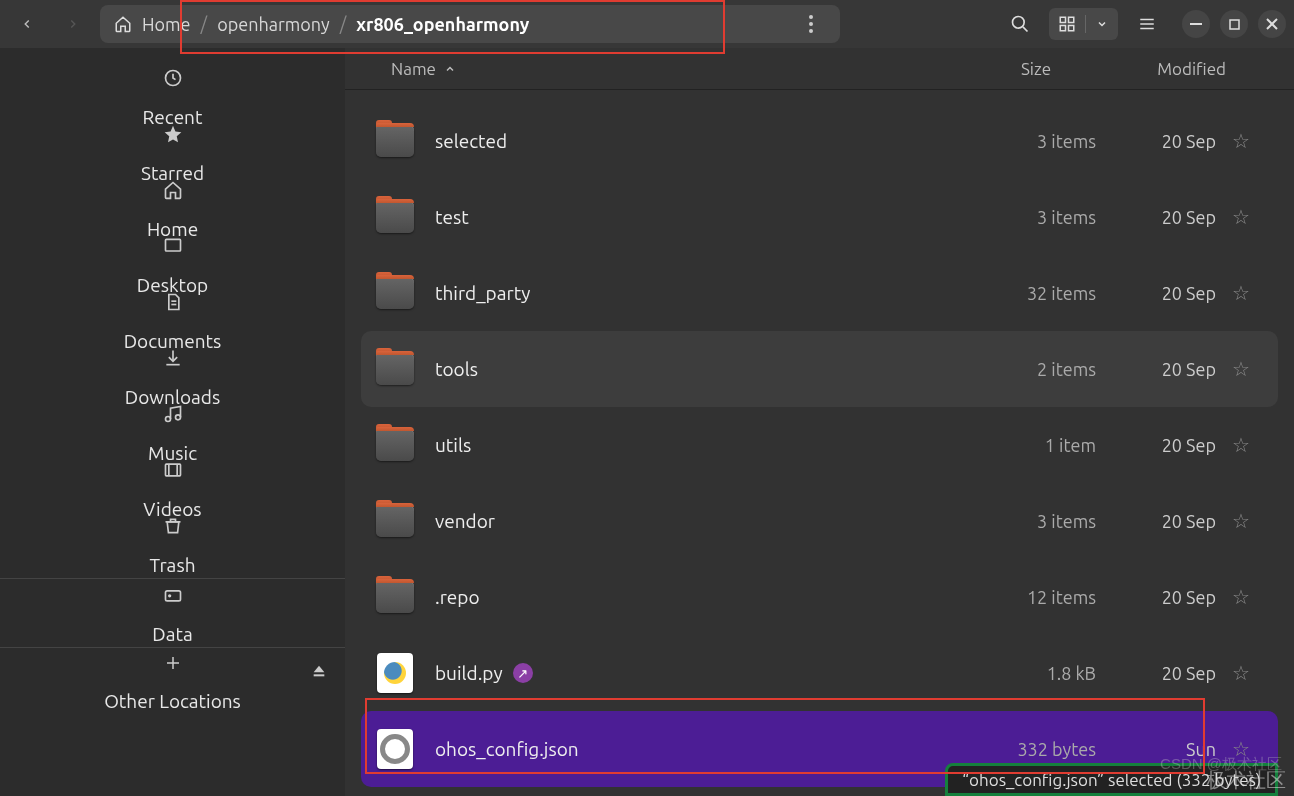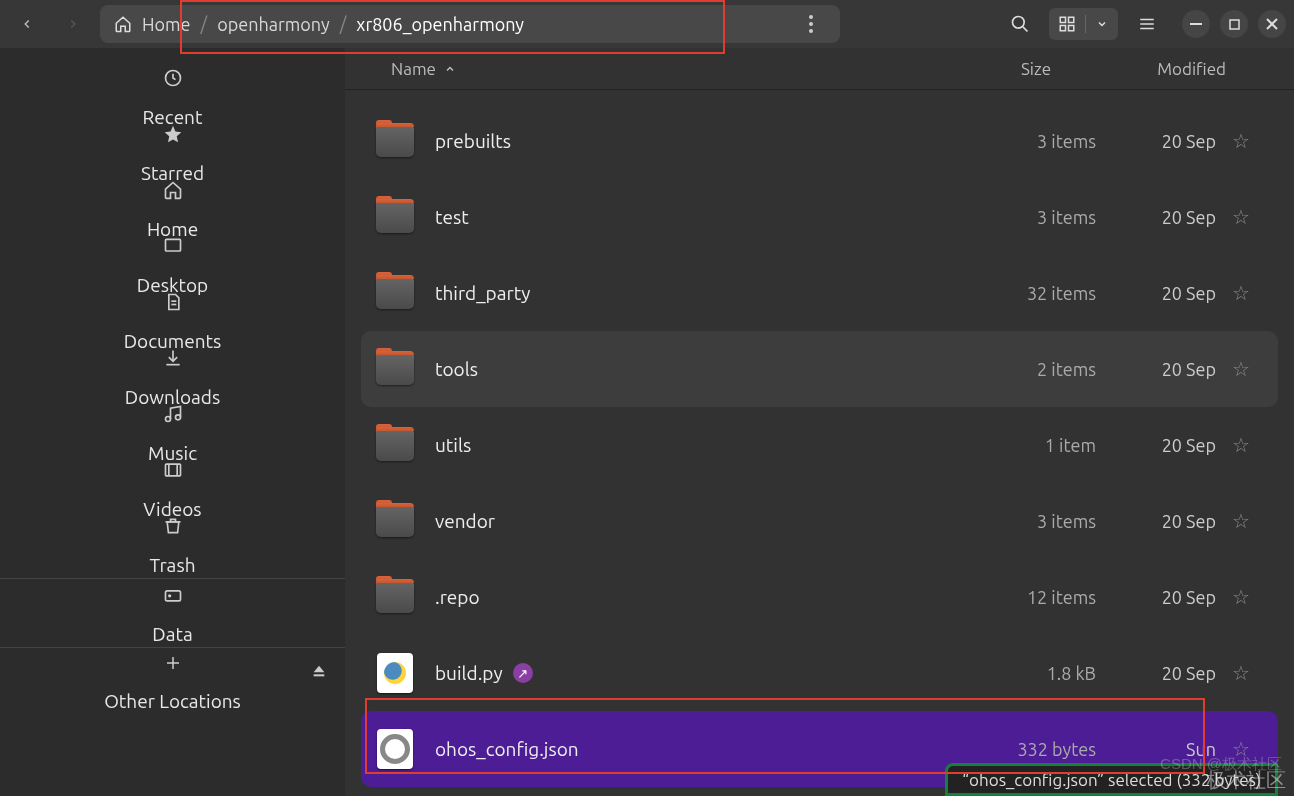--- a/index.html
+++ b/index.html
@@ -4,21 +4,21 @@
 <style>
 * { box-sizing: border-box; margin: 0; padding: 0; font-family: Ubuntu, -apple-system, sans-serif; }
 body { width: 1294px; height: 796px; background: #2c2c2c; color: #eeeeee; overflow: hidden; position: relative; }
 
 
 .header { height: 48px; background: #373737; display: flex; align-items: center; padding: 0 8px; gap: 8px; }
 .nav-btn { width: 38px; height: 38px; display: flex; align-items: center; justify-content: center; color: #bbb; cursor: pointer; border-radius: 6px; }
 .nav-btn.disabled { color: #555; }
 .breadcrumb-bar { flex: 0 0 auto; width: 740px; height: 38px; background: #484848; border-radius: 8px; display: flex; align-items: center; padding: 0 14px; gap: 10px; color: #ccc; font-size: 18px; position: relative; }
 .breadcrumb-bar .crumb { color: #d8d8d8; }
-.breadcrumb-bar .crumb.current { color: #fff; font-weight: 400; }
+.breadcrumb-bar .crumb.current { color: #fff; font-weight: 700; }
 .breadcrumb-bar .sep { color: #888; }
 .bc-home-icon { display: inline-flex; }
 .bc-actions { margin-left: auto; display: flex; align-items: center; }
 .header-right { margin-left: auto; display: flex; align-items: center; gap: 14px; }
 .hicon { width: 30px; height: 30px; display: flex; align-items: center; justify-content: center; color: #ddd; cursor: pointer; }
 .win-controls { display:flex; gap:10px; margin-left:6px;}
 .win-btn { width: 28px; height:28px; border-radius:50%; background:#454545; display:flex; align-items:center; justify-content:center; color:#ddd; cursor:pointer; font-size:14px;}
 .view-group { display:flex; align-items:center; background:#484848; border-radius:6px; height:32px; padding:0 6px;}
 .view-group .div {width:1px; height:18px; background:#666; margin:0 6px;}
 
@@ -286,21 +286,21 @@
     </div>
     <div class="col-size">Size</div>
     <div class="col-mod">Modified</div>
     <div class="col-star"></div>
   </div>
   <div class="file-list" id="file-list">
       <div class="row">
         <div class="ficon">
           <div class="folder-icon"></div>
         </div>
-        <div class="fname">prebuilts </div>
+        <div class="fname">selected </div>
         <div class="fsize">3 items</div>
         <div class="fmod">20 Sep</div>
         <div class="fstar">☆</div>
       </div>
       <div class="row">
         <div class="ficon">
           <div class="folder-icon"></div>
         </div>
         <div class="fname">test </div>
         <div class="fsize">3 items</div>

